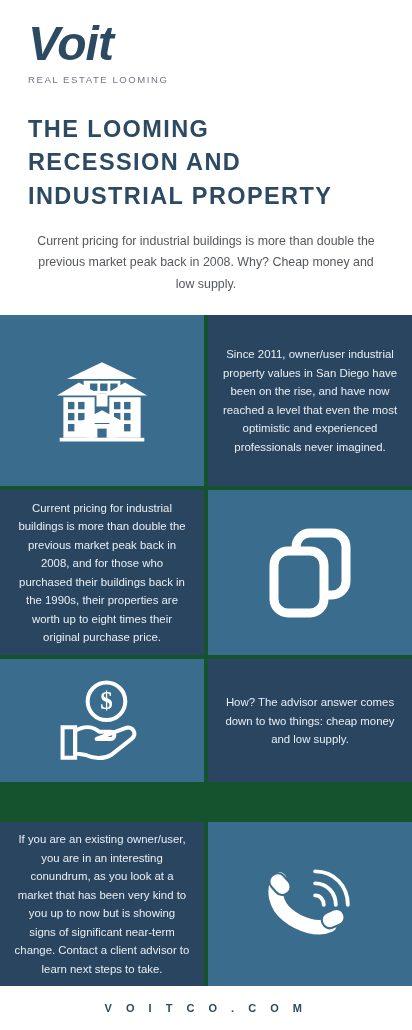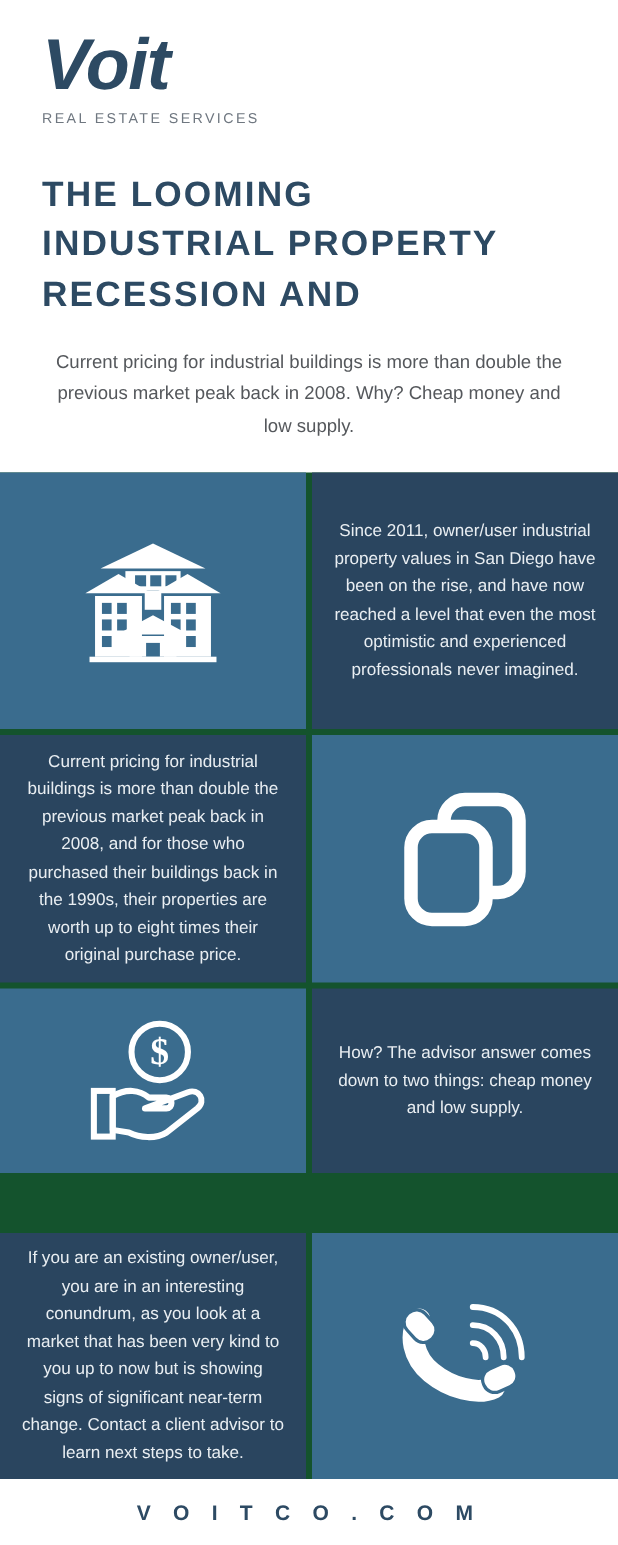--- a/index.html
+++ b/index.html
@@ -104,40 +104,40 @@
   .cell-icon svg { display: block; }
 
   
   .footer {
     flex: 1 1 auto;
     display: flex;
     align-items: center;
     justify-content: center;
   }
   .footer-url {
-    font-size: 14px;
+    font-size: 11px;
     font-weight: bold;
     color: #2d4a63;
     letter-spacing: 5.5px;
   }
 </style>
 </head>
 <body>
 
 <div class="infographic">
 
   <div class="header">
     <div class="logo-word">Voit</div>
-    <div class="logo-sub">REAL ESTATE SERVICES</div>
+    <div class="logo-sub">REAL ESTATE LOOMING</div>
   </div>
 
   <div class="title-block">
     <div class="title-line">THE LOOMING</div>
+    <div class="title-line">RECESSION AND</div>
     <div class="title-line">INDUSTRIAL PROPERTY</div>
-    <div class="title-line">RECESSION AND</div>
   </div>
 
   <div class="subtitle">Current pricing for industrial buildings is more than double the previous market peak back in 2008. Why? Cheap money and low supply.</div>
 
   <div class="grid">
 
     <div class="grid-row row-1">
       <div class="cell light cell-icon">
         <span>
           <svg width="92" height="92" viewBox="0 0 100 100" fill="none">

